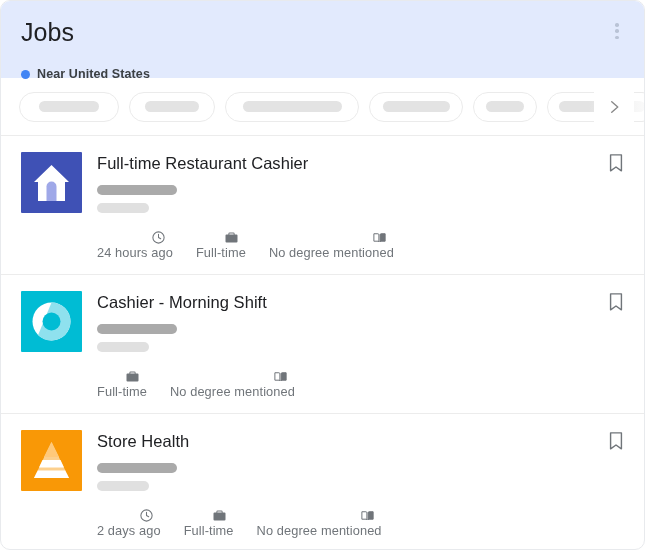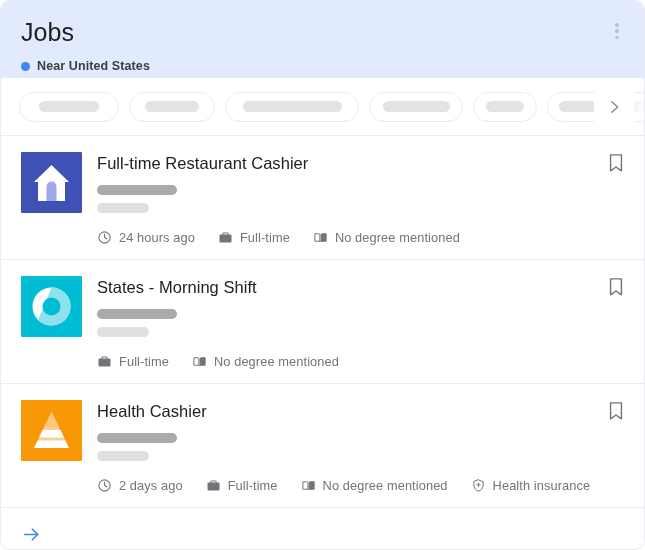--- a/index.html
+++ b/index.html
@@ -38,21 +38,21 @@
     font-size: 25px;
     line-height: 30px;
     color: #202124;
     font-weight: 400;
     letter-spacing: 0.1px;
     margin: 0;
   }
   .header-sub {
     display: flex;
     align-items: center;
-    margin-top: 12px;
+    margin-top: 20px;
   }
   .loc-dot {
     width: 9px;
     height: 9px;
     border-radius: 50%;
     background: #4285f4;
     display: inline-block;
     margin-right: 7px;
     flex: none;
   }
@@ -182,20 +182,21 @@
     display: flex;
     align-items: center;
     margin-top: 17px;
     flex-wrap: nowrap;
   }
   .meta-item {
     display: flex;
     align-items: flex-end;
     margin-right: 23px;
     white-space: nowrap;
+    flex-direction: column;
   }
   .meta-item:last-child { margin-right: 0; }
   .meta-icon {
     width: 15px;
     height: 15px;
     margin-right: 7px;
     flex: none;
     display: flex;
     align-items: center;
     justify-content: center;
@@ -327,21 +328,21 @@
           </svg></div>
       </div>
       <div class="job-card">
         <div class="logo"><svg width="61" height="61" viewBox="0 0 61 61">
             <rect width="61" height="61" fill="#00bcd4"></rect>
             <circle cx="30.5" cy="30.5" r="19" fill="#ffffff"></circle>
             <path d="M30.5 11.5 a19 19 0 0 1 0 38 a19 19 0 0 1 -13.4 -5.6 Z" fill="#8fe1ee"></path>
             <circle cx="30.5" cy="30.5" r="9" fill="#00bcd4"></circle>
           </svg></div>
         <div class="job-body">
-          <div class="job-title">States - Morning Shift</div>
+          <div class="job-title">Cashier - Morning Shift</div>
           <div class="sk-bar sk-company"></div>
           <div class="sk-bar sk-place"></div>
           <div class="meta-row">
             <div class="meta-item">
               <span class="meta-icon">
                 <svg width="15" height="15" viewBox="0 0 24 24" fill="#70757a">
                   <path d="M9 4a2 2 0 0 0-2 2v1H4a1.6 1.6 0 0 0-1.6 1.6v9.8A1.6 1.6 0 0 0 4 20h16a1.6 1.6 0 0 0 1.6-1.6V8.6A1.6 1.6 0 0 0 20 7h-3V6a2 2 0 0 0-2-2zm0 1.6h6a.5.5 0 0 1 .5.5V7h-7V6.1a.5.5 0 0 1 .5-.5z"></path>
                 </svg>
               </span>
               <span class="meta-text">Full-time</span>
@@ -364,21 +365,21 @@
       <div class="job-card">
         <div class="logo"><svg width="61" height="61" viewBox="0 0 61 61">
             <rect width="61" height="61" fill="#f99806"></rect>
             <path d="M30.5 12 L48 48 L13 48 Z" fill="#ffffff" opacity="0.55"></path>
             <rect x="13" y="40" width="35" height="8" fill="#f99806" opacity="0"></rect>
             <path d="M30.5 12 L38 27 L23 27 Z" fill="#ffc97a"></path>
             <path d="M21.5 30 L39.5 30 L43 37.5 L18 37.5 Z" fill="#ffffff"></path>
             <path d="M16.8 40.5 L44.2 40.5 L48 48 L13 48 Z" fill="#ffffff"></path>
           </svg></div>
         <div class="job-body">
-          <div class="job-title">Health Cashier</div>
+          <div class="job-title">Store Health</div>
           <div class="sk-bar sk-company"></div>
           <div class="sk-bar sk-place"></div>
           <div class="meta-row">
             <div class="meta-item">
               <span class="meta-icon">
                 <svg width="15" height="15" viewBox="0 0 24 24" fill="none" stroke="#70757a" stroke-width="1.7" stroke-linecap="round" stroke-linejoin="round">
                   <circle cx="12" cy="12" r="9"></circle>
                   <polyline points="12 7 12 12 15.5 14"></polyline>
                 </svg>
               </span>
@@ -393,30 +394,20 @@
               <span class="meta-text">Full-time</span>
             </div>
             <div class="meta-item">
               <span class="meta-icon">
                 <svg width="16" height="16" viewBox="0 0 24 24" fill="none" stroke="#70757a" stroke-width="1.6" stroke-linejoin="round">
                   <path d="M3 5.2h6.4a1.6 1.6 0 0 1 1.6 1.6v11.6a1.3 1.3 0 0 0-1.3-1.3H3z"></path>
                   <path d="M21 5.2h-6.4a1.6 1.6 0 0 0-1.6 1.6v11.6a1.3 1.3 0 0 1 1.3-1.3H21z" fill="#70757a" stroke="#70757a"></path>
                 </svg>
               </span>
               <span class="meta-text">No degree mentioned</span>
-            </div>
-            <div class="meta-item">
-              <span class="meta-icon">
-                <svg width="15" height="15" viewBox="0 0 24 24" fill="none" stroke="#70757a" stroke-width="1.6" stroke-linecap="round" stroke-linejoin="round">
-                  <path d="M12 3l7.5 3v5.3c0 4.6-3.1 8.4-7.5 9.7-4.4-1.3-7.5-5.1-7.5-9.7V6z"></path>
-                  <line x1="12" y1="8.4" x2="12" y2="13.4"></line>
-                  <line x1="9.5" y1="10.9" x2="14.5" y2="10.9"></line>
-                </svg>
-              </span>
-              <span class="meta-text">Health insurance</span>
             </div>
           </div>
         </div>
         <div class="bookmark"><svg width="20" height="22" viewBox="0 0 24 26" fill="none" stroke="#70757a" stroke-width="1.7" stroke-linejoin="round">
             <path d="M5.5 3.2h13v19.2l-6.5-4.6-6.5 4.6z"></path>
           </svg></div>
       </div>
     </div>
 
   <div class="footer">

